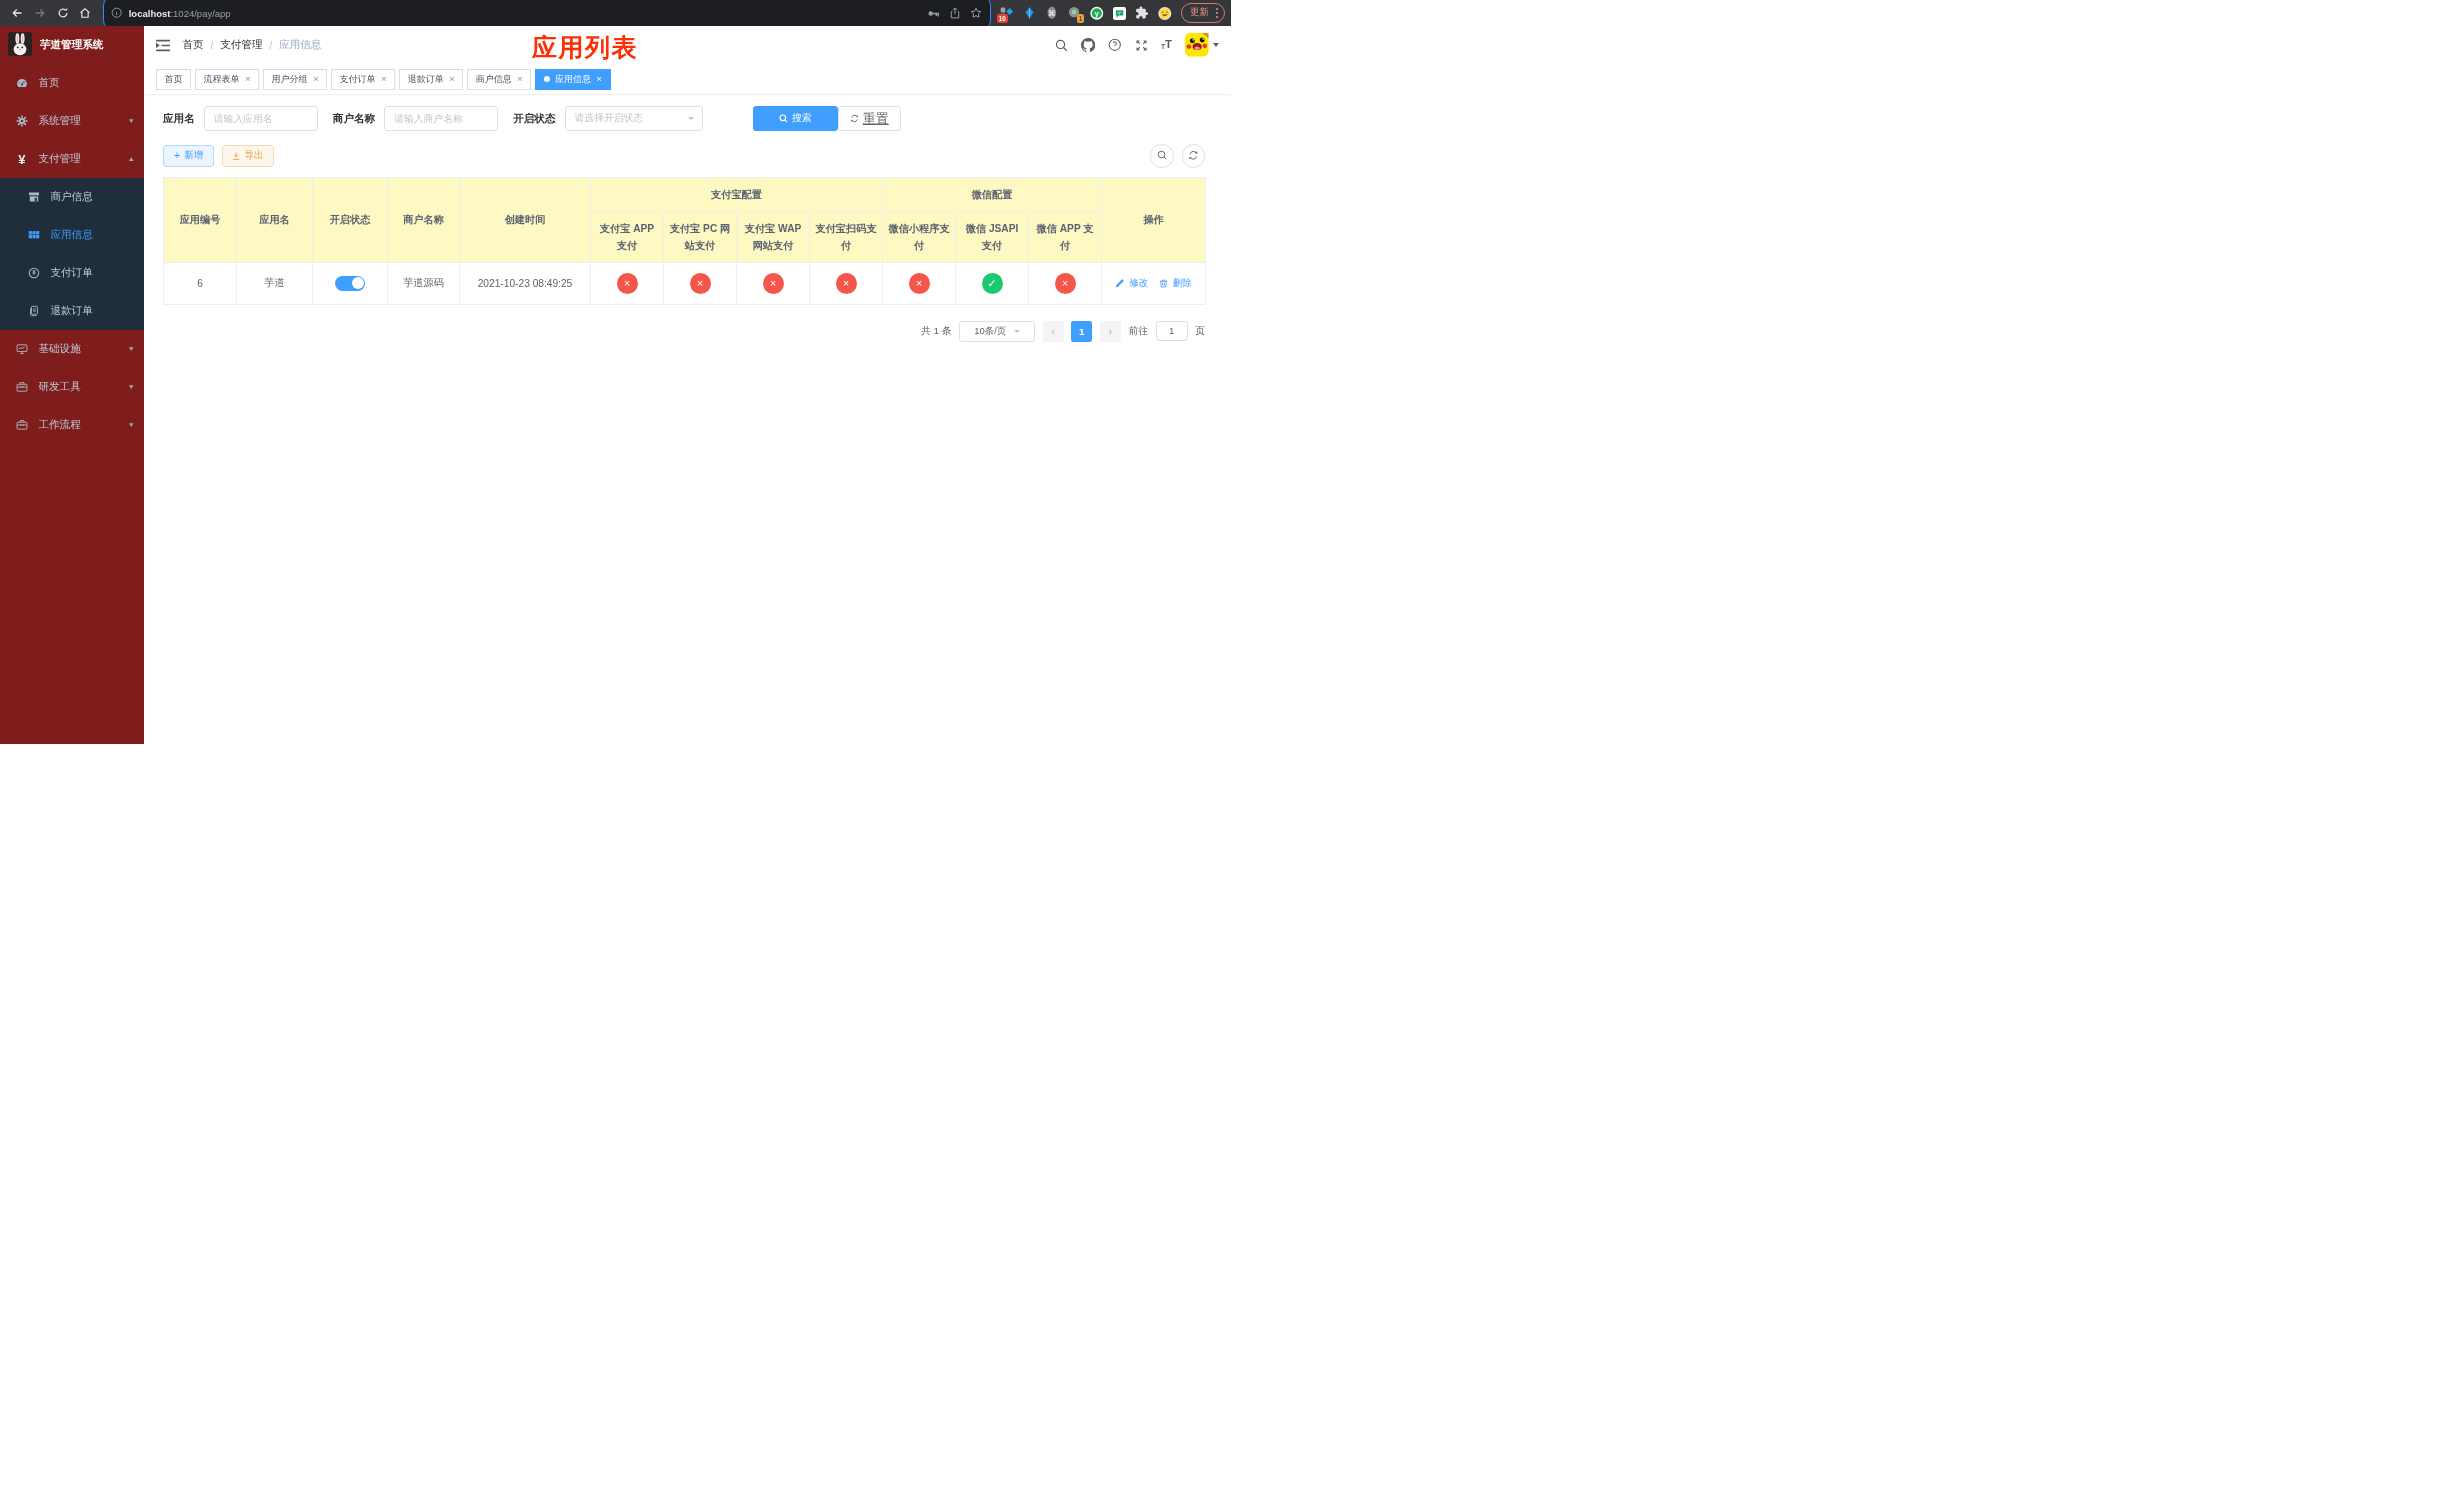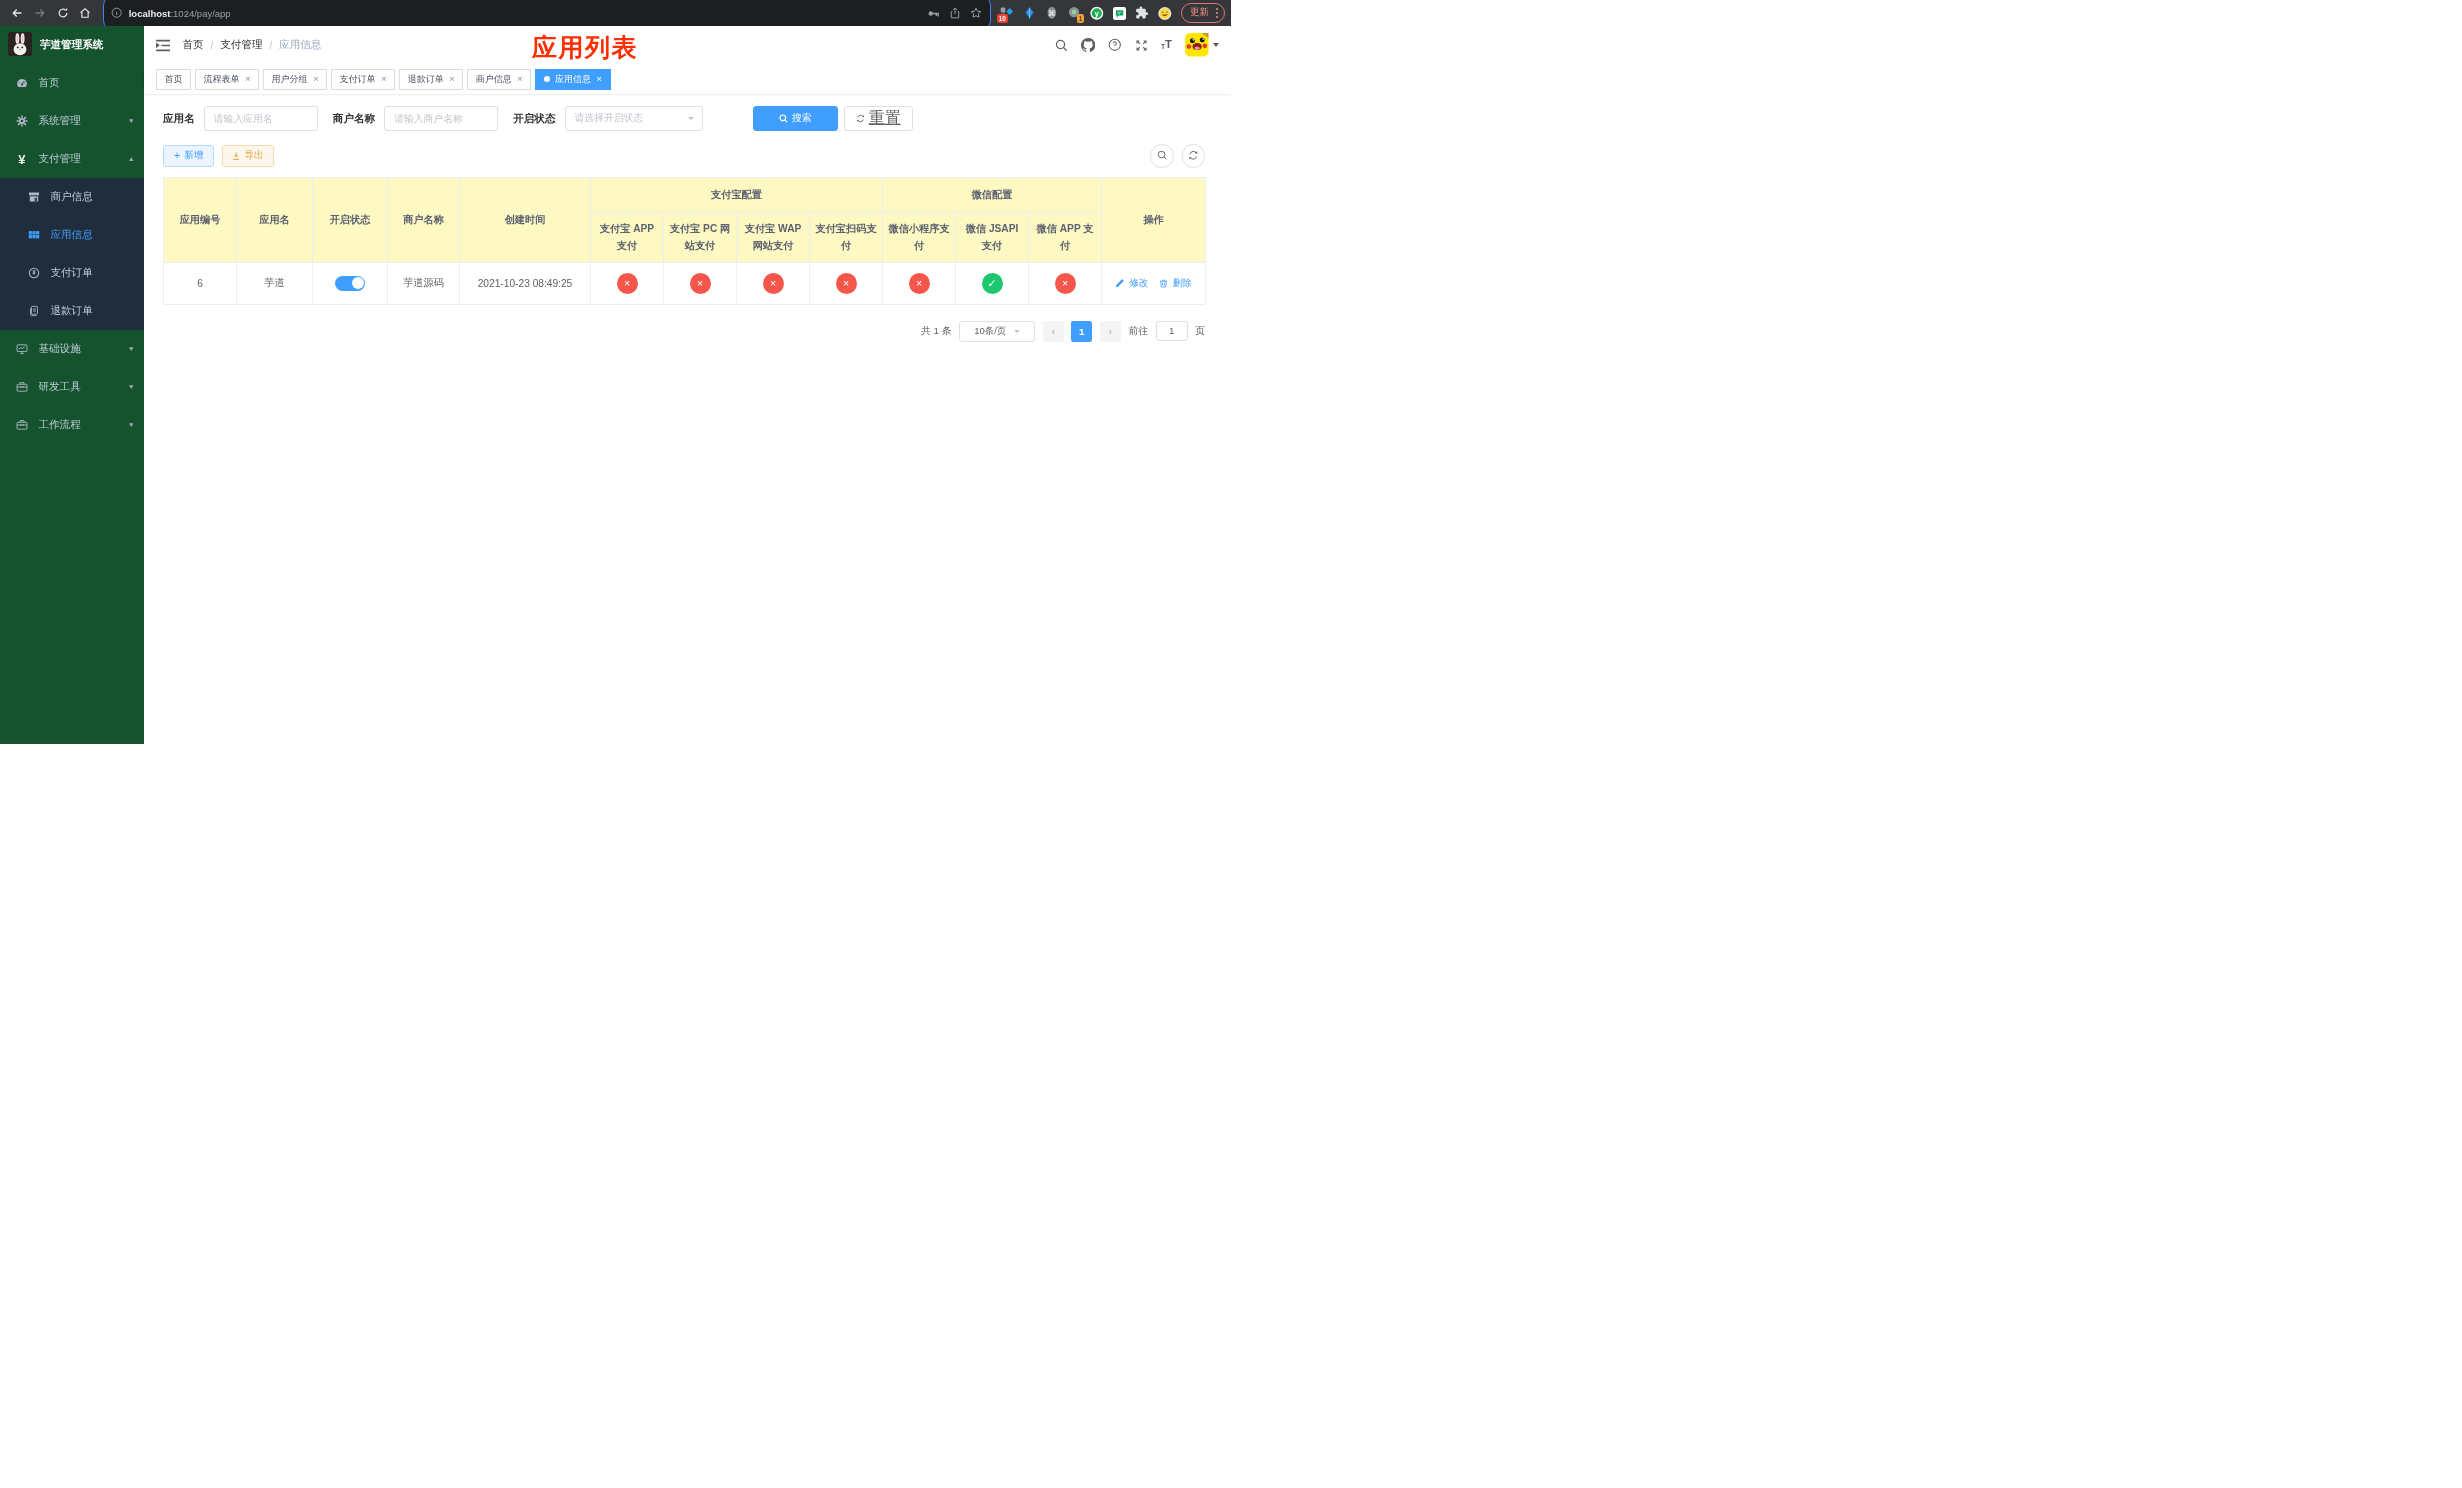--- a/index.html
+++ b/index.html
@@ -20,21 +20,21 @@
   .ext { position:relative; width:13.6px; height:13.6px; display:flex; align-items:center; justify-content:center; cursor:pointer; }
   .badge { position:absolute; bottom:-3px; font-size:6.4px; font-weight:700; color:#fff; border-radius:2.3px; padding:0.4px 1.9px; line-height:1.2; }
   .badge.red { left:-3px; background:#e94235; }
   .badge.orange { right:-3px; background:#f0a13c; color:#5d4206; }
   .update-pill { display:flex; align-items:center; gap:5.3px; border:1.1px solid #d9786f; color:#ee8e84; border-radius:10.6px; padding:2.3px 4.5px 2.3px 8.3px; font-size:9.5px; cursor:pointer; margin-left:3px; }
   .vdots { display:flex; flex-direction:column; gap:1.9px; padding:1.5px; }
   .vdots i { width:2.3px; height:2.3px; border-radius:50%; background:#ee8e84; }
 
   
   .app { flex:1; display:flex; min-height:0; }
-  .sidebar { width:144px; flex-shrink:0; background:#14532d; color:#bfcbd9; overflow:hidden; }
+  .sidebar { width:144px; flex-shrink:0; background:#7f1d1d; color:#bfcbd9; overflow:hidden; }
   .logo-row { height:38px; display:flex; align-items:center; gap:7.6px; padding:0 8.3px; cursor:pointer; }
   .logo-title { color:#fff; font-weight:700; font-size:10.6px; white-space:nowrap; }
   .menu-item { height:38px; display:flex; align-items:center; padding:0 10.6px 0 15px; font-size:10.6px; cursor:pointer; white-space:nowrap; }
   .mi-icon { width:13.6px; margin-right:9.8px; display:flex; justify-content:center; align-items:center; color:#aeb9c6; }
   .chev { margin-left:auto; color:#9aa6b4; font-size:9px; transform:scaleY(.8); }
   .submenu { background:#1f2d3d; }
   .submenu .menu-item { padding-left:27px; }
   .menu-item.active { color:#409eff; }
   .menu-item.active .mi-icon { color:#409eff; }
 
@@ -65,21 +65,21 @@
   
   .filter-row { display:flex; align-items:center; font-size:10.6px; }
   .flabel { font-weight:700; color:#303133; margin-right:9px; white-space:nowrap; }
   .flabel + .finput { margin-right:15px; }
   .finput { height:25px; border:0.8px solid #dcdfe6; border-radius:3px; padding:0 9px; font-size:9.8px; width:114px; color:#606266; outline:none; font-family:inherit; }
   .finput::placeholder { color:#c0c4cc; }
   .fselect { width:138px; height:25px; border:0.8px solid #dcdfe6; border-radius:3px; padding:0 7.6px 0 9px; display:flex; align-items:center; justify-content:space-between; color:#c0c4cc; font-size:9.8px; cursor:pointer; margin-right:10.6px;text-align:right; }
   .sel-caret { width:0; height:0; border-left:3.8px solid transparent; border-right:3.8px solid transparent; border-top:3.8px solid #c0c4cc; }
   .btn { display:inline-flex; align-items:center; justify-content:center; gap:3.8px; border-radius:3px; cursor:pointer; font-family:inherit; }
   .btn-search { height:25px; padding:0 25px; background:#409eff; border:0.8px solid #409eff; color:#fff; font-size:9.8px;margin-left:40px; }
-  .btn-reset { height:25px; padding:0 11.4px; background:#fff; border:0.8px solid #dcdfe6; color:#606266; font-size:16px; margin-left:6px;text-decoration:underline; }
+  .btn-reset { height:25px; padding:0 11.4px; background:#fff; border:0.8px solid #dcdfe6; color:#606266; font-size:13px; margin-left:0;text-decoration:underline; }
 
   
   .actions-row { display:flex; align-items:center; margin-top:13px; }
   .btn-add { height:22px; padding:0 9.8px; background:#ecf5ff; border:0.8px solid #b3d8ff; color:#409eff; font-size:9.5px; }
   .btn-add .plus { font-size:11.4px; line-height:1; font-weight:400; }
   .btn-export { height:22px; padding:0 9.8px; background:#fdf6ec; border:0.8px solid #f5dab1; color:#e6a23c; font-size:9.5px; margin-left:7.6px; }
   .circle-btn { width:23.5px; height:23.5px; border-radius:50%; border:0.8px solid #dcdfe6; background:#fff; display:flex; align-items:center; justify-content:center; cursor:pointer; }
   .circle-btn + .circle-btn { margin-left:7.6px; }
   .spacer { flex:1; }
 

